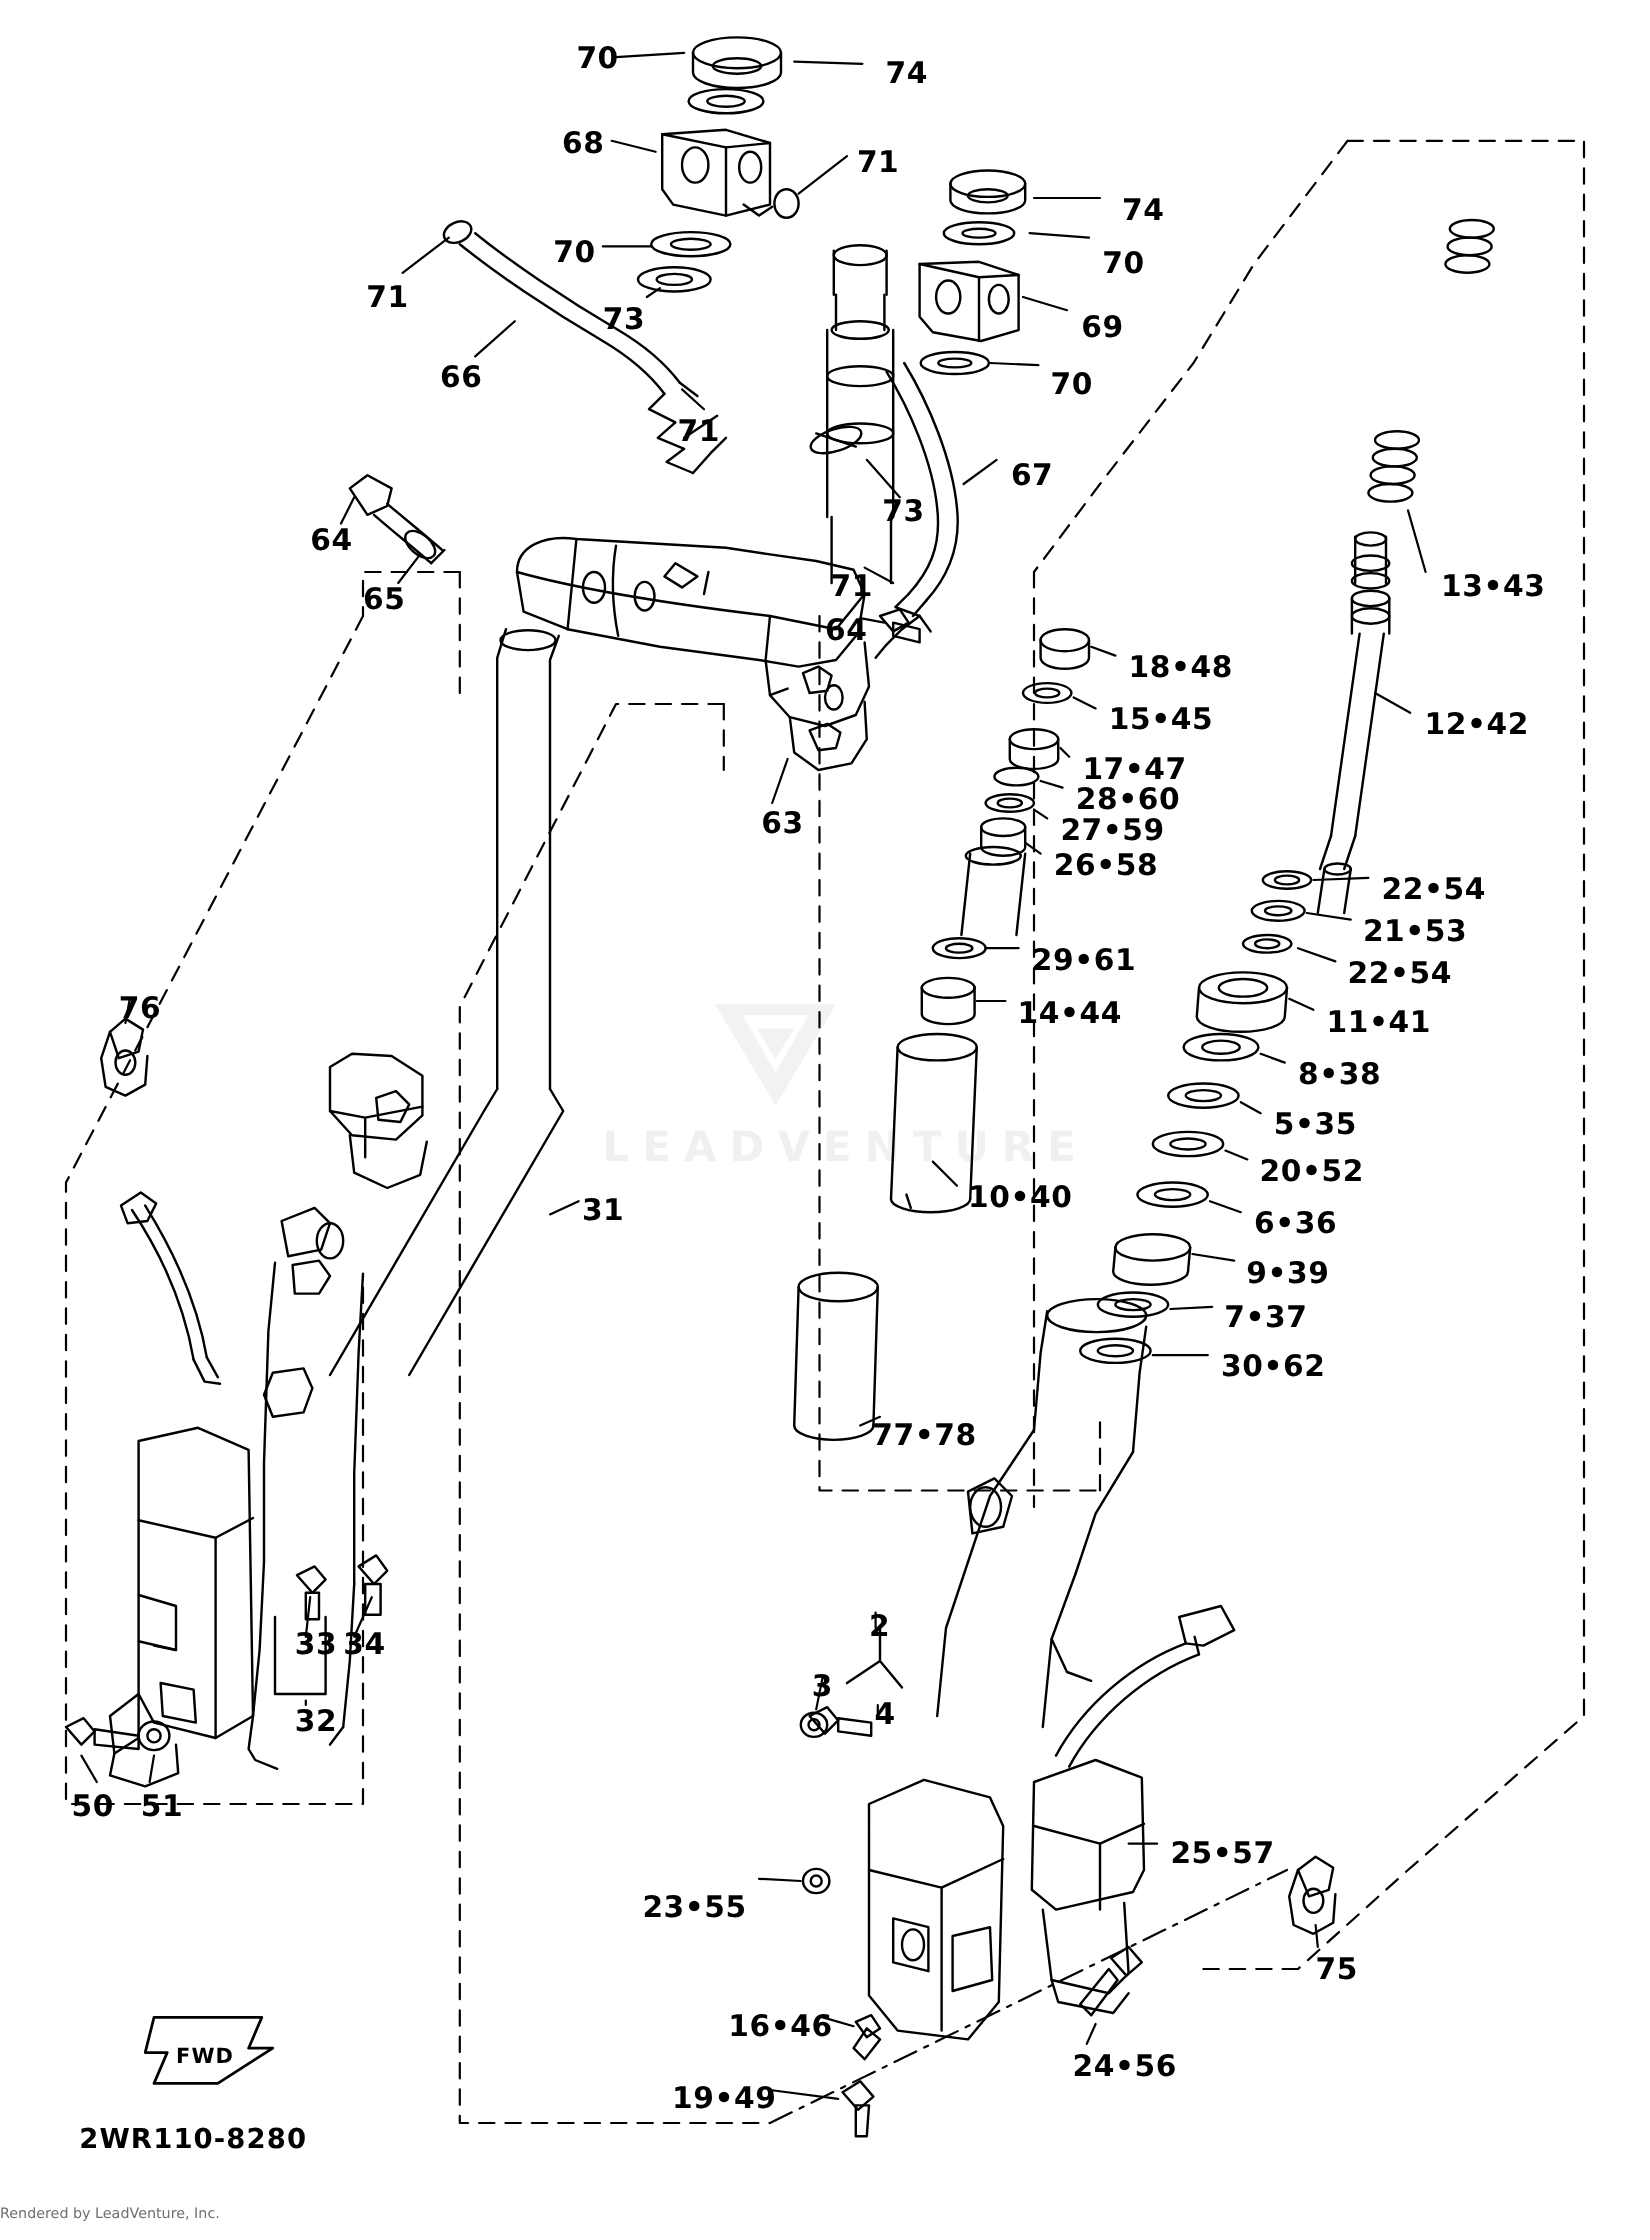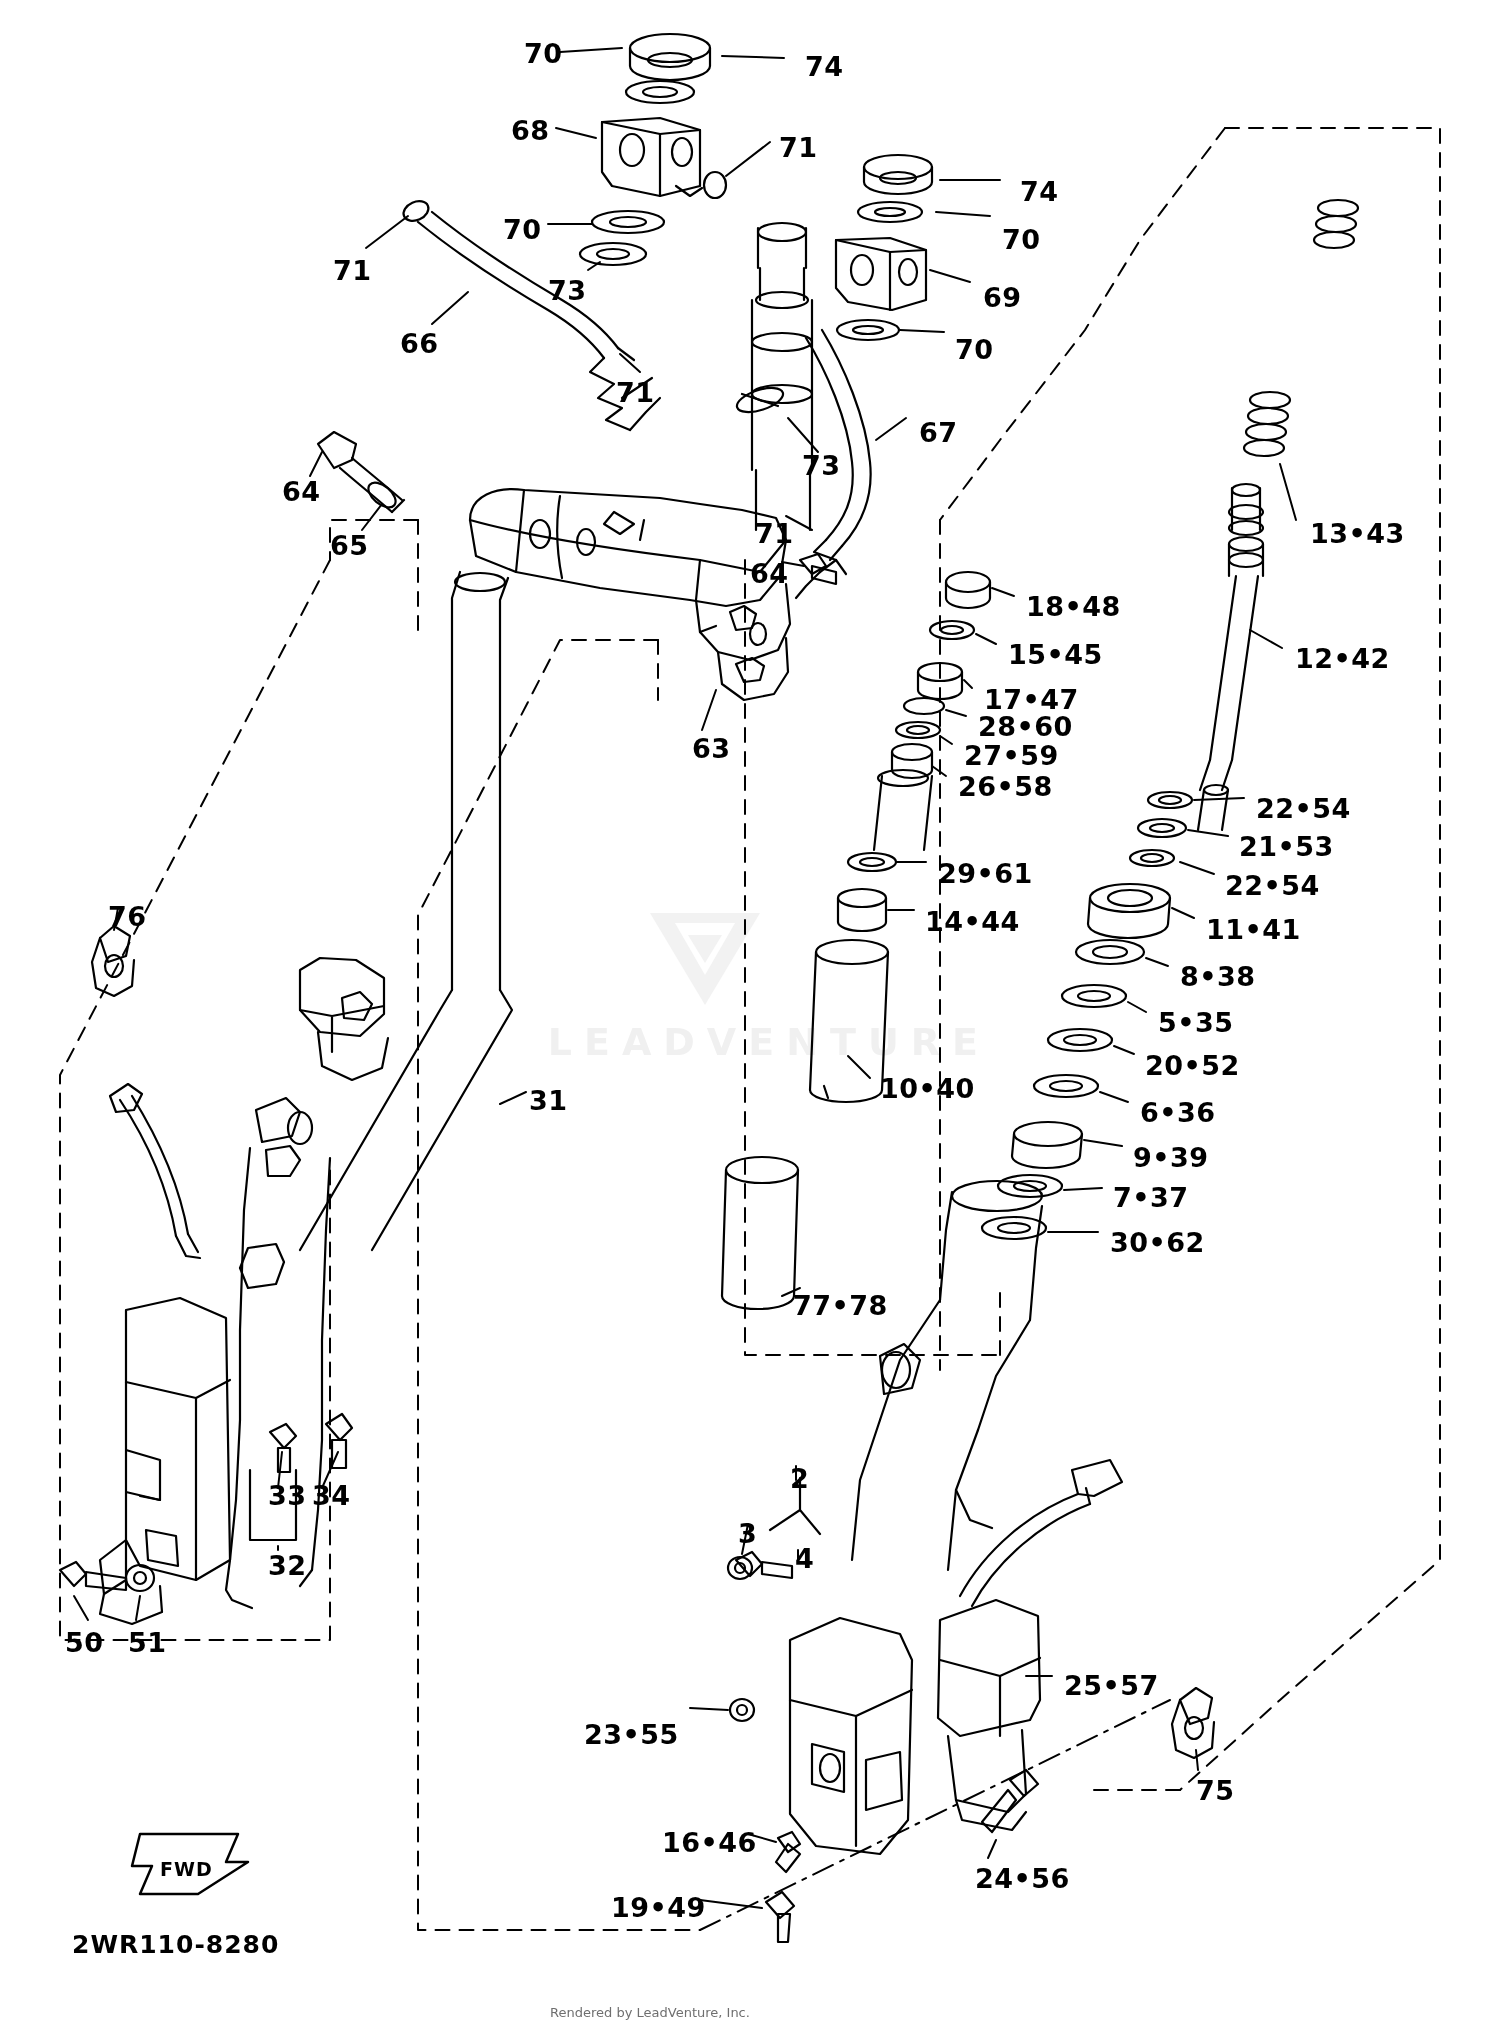--- a/index.html
+++ b/index.html
@@ -66,21 +66,21 @@
     font-size: 37px;
     font-weight: 700;
     color: #000;
     white-space: nowrap;
   }
   .rendered-by {
     position: absolute;
     left: 0;
     top: 2005px;
     width: 1300px;
-    text-align: center;
+    text-align: left;
     font-family: "DejaVu Sans", sans-serif;
     font-size: 13px;
     color: #6f6f6f;
     white-space: nowrap;
   }
   .watermark {
     position: absolute;
     left: 430px;
     top: 1020px;
     width: 560px;

